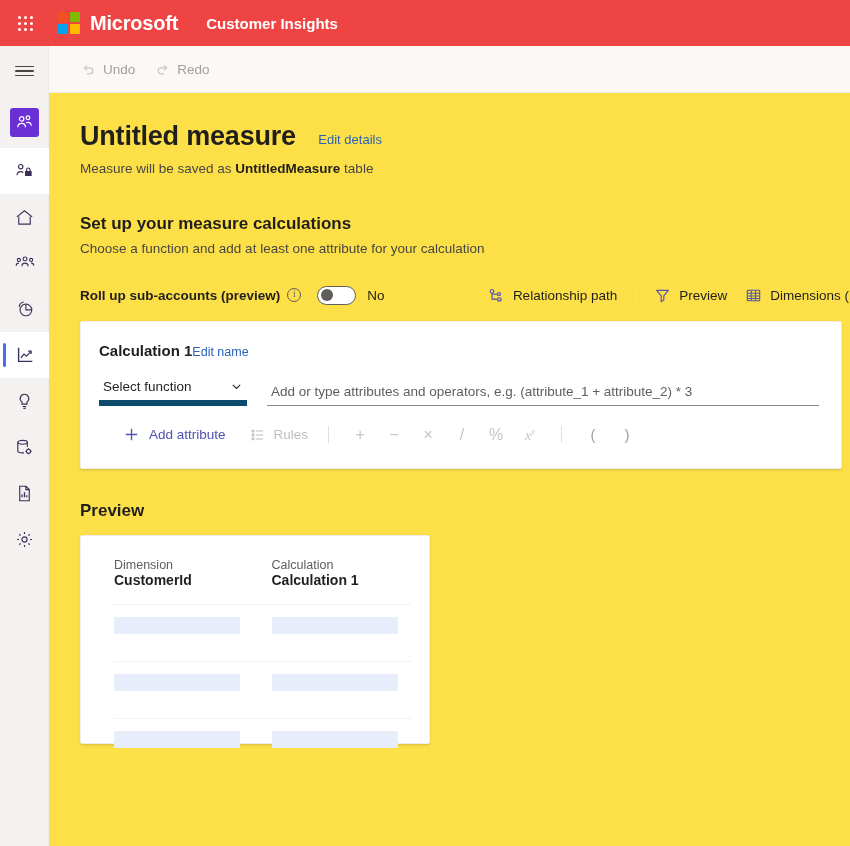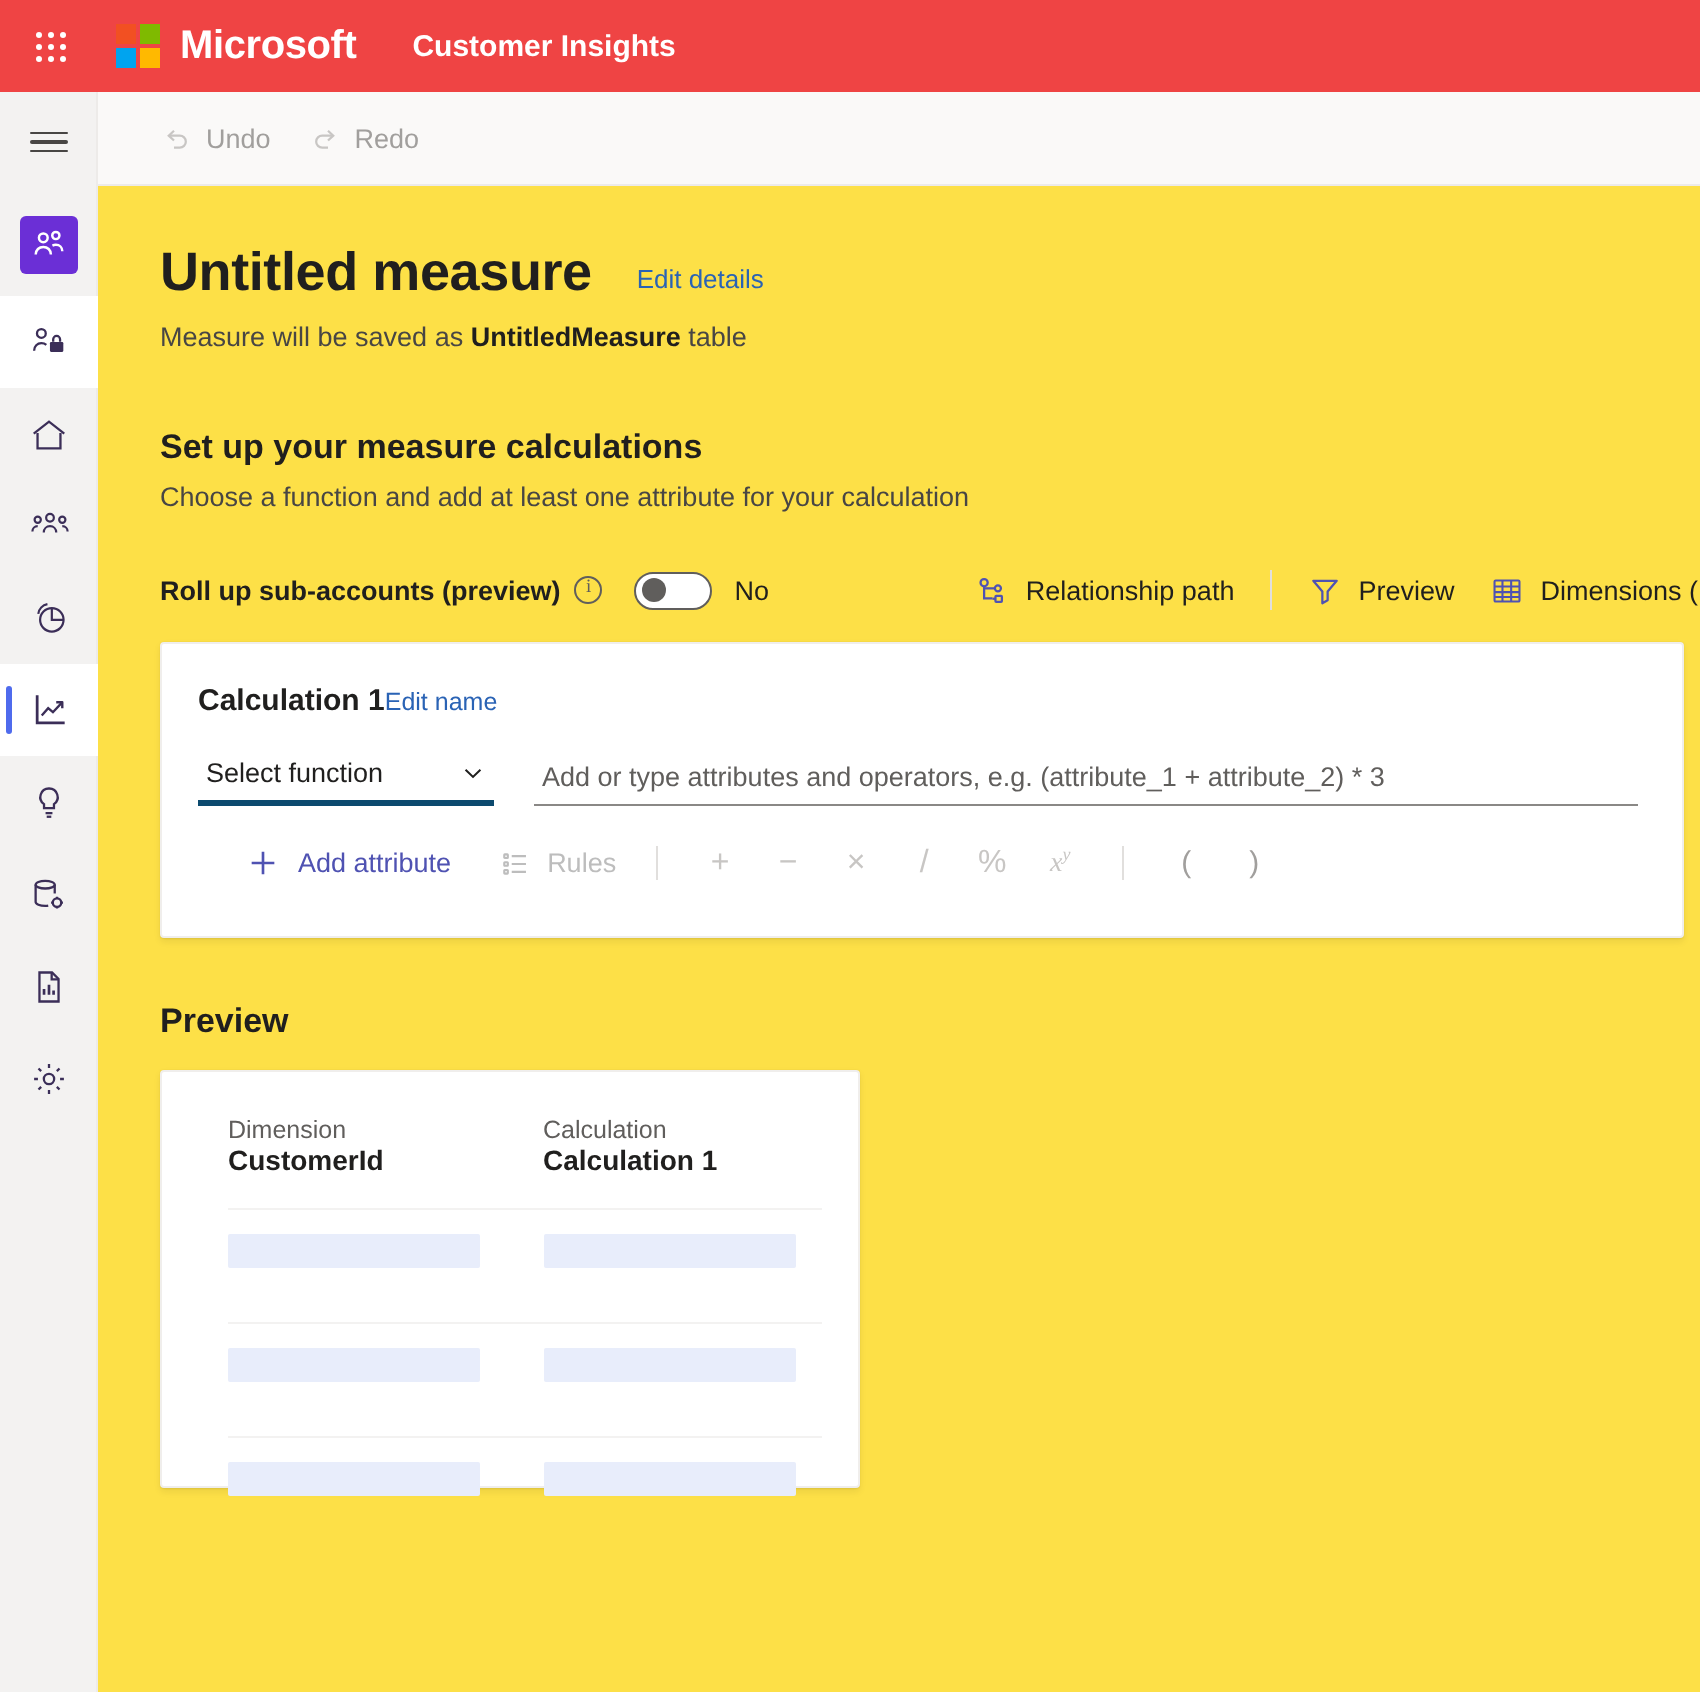--- a/index.html
+++ b/index.html
@@ -166,21 +166,21 @@
     border-radius:2px;
     box-shadow: 0 0.3px 0.9px rgba(0,0,0,0.07), 0 1.6px 3.6px rgba(0,0,0,0.07);
     padding: 20px 22px 0 18px;
   }
   .calc-head { display:flex; align-items:baseline; }
   .calc-name { font-size:15px; font-weight:600; color:#201f1e; }
   .calc-edit { font-size:12.5px; }
 
   .calc-fields { display:flex; align-items:flex-end; margin-top:20px; }
   .field-func {
-    width: 148px; border-bottom:3px solid #0c4a6e;
+    width: 148px; border-bottom:6px solid #0c4a6e;
     display:flex; align-items:center; justify-content:space-between;
     padding: 0 4px 6px 4px; cursor:pointer;
   }
   .field-func span.ph { font-size:13.5px; color:#201f1e; }
   .chev { color:#201f1e; }
   .field-expr {
     flex:1; margin-left:20px;
     border-bottom:1px solid #8a8886;
     padding: 0 4px 6px 4px;
     font-size:13.5px; color:#605e5c;

